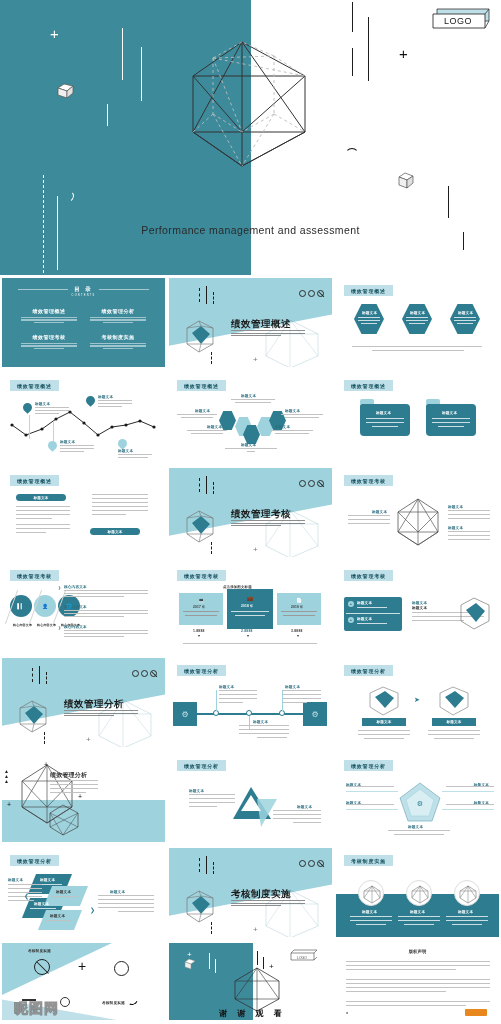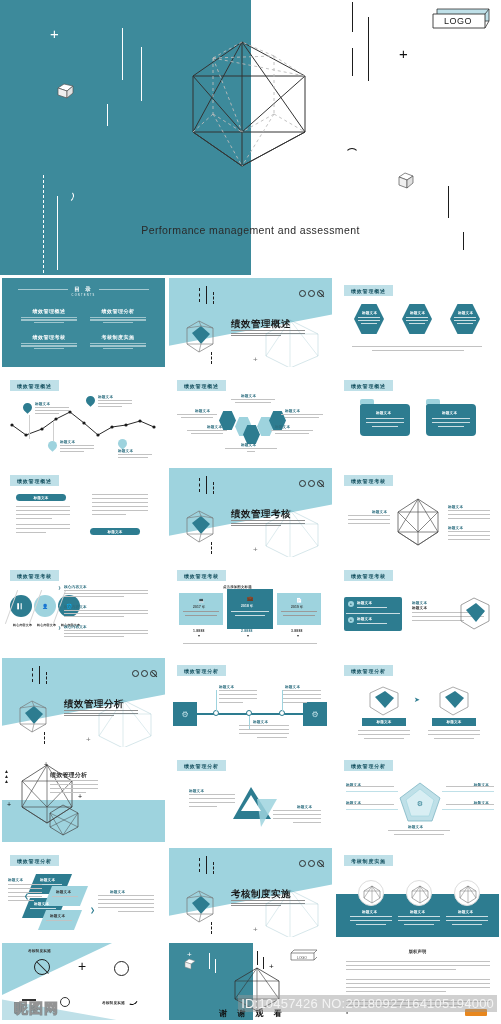--- a/index.html
+++ b/index.html
@@ -893,16 +893,15 @@
             <div class="tl" style="left:10px;top:62px;width:120px"></div>
         <div class="mini-h dk" style="left:10px;top:68px;">●</div>
         <div style="position:absolute;right:12px;top:66px;width:22px;height:7px;background:#e8871e;border-radius:1px"></div>
       </div>
         </div>
     </div>
   </div>
 
   <div class="watermark">
     <div class="wm-logo">昵图网</div>
-    <div class="wm-id">ID:10457426 NO:20180927164105194000</div>
   </div>
 
 </div>
 
 </body></html>

